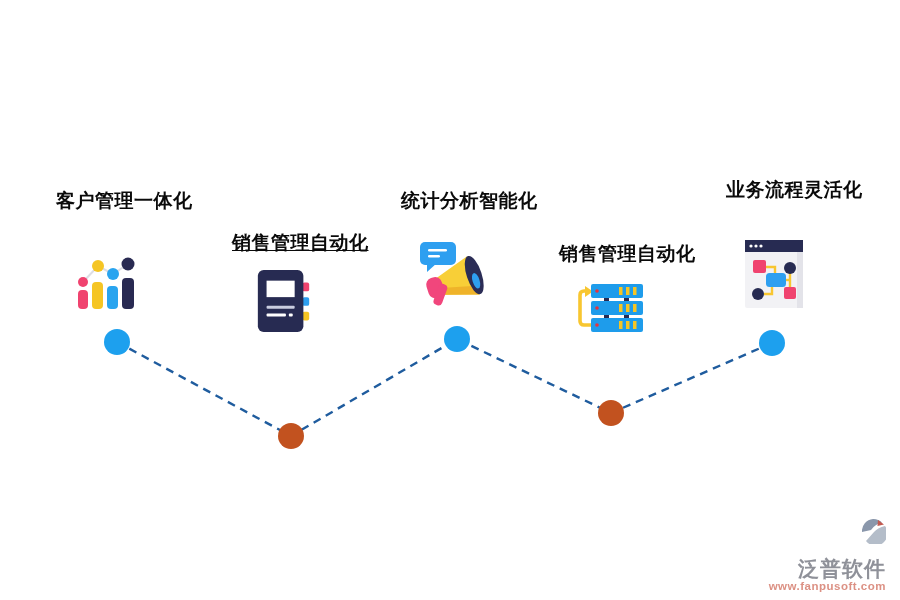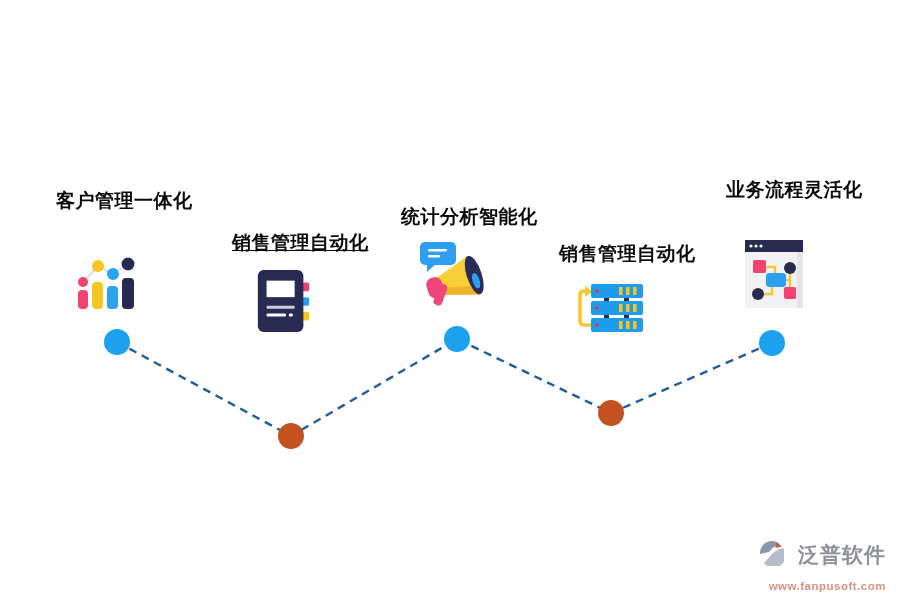--- a/index.html
+++ b/index.html
@@ -8,23 +8,23 @@
     font-family:"Liberation Sans","DejaVu Sans",sans-serif;
   }
   .feature{position:absolute;}
   .feature-label{
     position:absolute;font-size:19px;font-weight:700;color:#0a0a0a;
     white-space:nowrap;letter-spacing:0.5px;
   }
   .icon{position:absolute;line-height:0;}
   #connector-layer{position:absolute;left:0;top:0;width:900px;height:600px;}
   #watermark{position:absolute;right:14px;bottom:8px;width:132px;text-align:right;}
-  .wm-row{display:flex;align-items:flex-end;justify-content:flex-end;gap:14px;}
+  .wm-row{display:flex;align-items:flex-end;justify-content:flex-end;gap:14px;flex-direction:column;}
   .wm-brand{font-size:21px;font-weight:700;color:#8f9199;letter-spacing:1px;line-height:1.05;}
-  .wm-url{font-size:11.5px;font-weight:700;color:#dc9184;letter-spacing:0.5px;margin-top:14px;}
+  .wm-url{font-size:11.5px;font-weight:700;color:#dc9184;letter-spacing:0.5px;margin-top:0;}
 </style>
 </head>
 <body>
 
 <div id="canvas">
 
   <svg id="connector-layer" viewBox="0 0 900 600">
     <polyline points="117,342 291,436 457,339 611,413 772,343" fill="none" stroke="#1f5c9e" stroke-width="2.4" stroke-dasharray="8 6"></polyline>
     <circle cx="117" cy="342" r="13" fill="#1da0ee"></circle>
     <circle cx="291" cy="436" r="13" fill="#c2521f"></circle>
@@ -60,21 +60,21 @@
         <rect x="0" y="0" width="47" height="64" rx="6" fill="#272b52"></rect>
         <rect x="9" y="11" width="29" height="17" fill="#ffffff"></rect>
         <rect x="9" y="37" width="29" height="3" rx="1" fill="#c9cde0"></rect>
         <rect x="9" y="45" width="20" height="3" rx="1" fill="#ffffff"></rect>
         <rect x="32" y="45" width="4" height="3" rx="1" fill="#ffffff"></rect>
       </svg>
     </div>
   </div>
 
   <div class="feature">
-    <div class="feature-label" style="left:401px;top:188px;margin-top:16px;">统计分析智能化</div>
+    <div class="feature-label" style="left:401px;top:188px;">统计分析智能化</div>
     <div class="icon" style="left:418px;top:240px;">
       <svg width="76" height="68" viewBox="0 0 76 68">
 
         <g transform="translate(41,40) rotate(-18)">
           <path d="M-20,-9 L15,-20 Q21,0 15,20 L-20,9 Q-25,0 -20,-9 Z" fill="#f8cf37"></path>
           <path d="M-20,2 L15,11 Q16,16 15,20 L-20,9 Z" fill="#efb32a"></path>
           <ellipse cx="16" cy="0" rx="7.5" ry="20" fill="#2b2d56"></ellipse>
           <ellipse cx="16" cy="6" rx="3.5" ry="8" fill="#2e9ff0"></ellipse>
           <rect x="-33" y="-10.5" width="16" height="21" rx="7" fill="#f1467c"></rect>
         </g>

